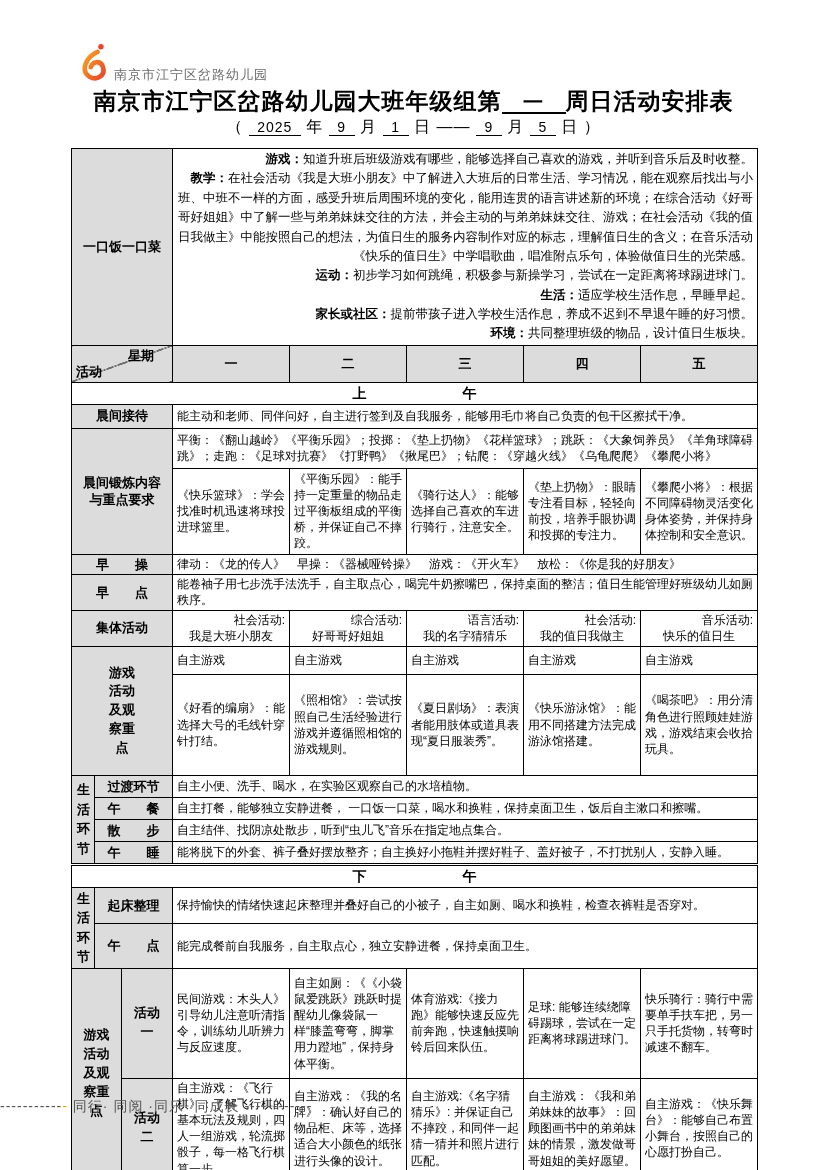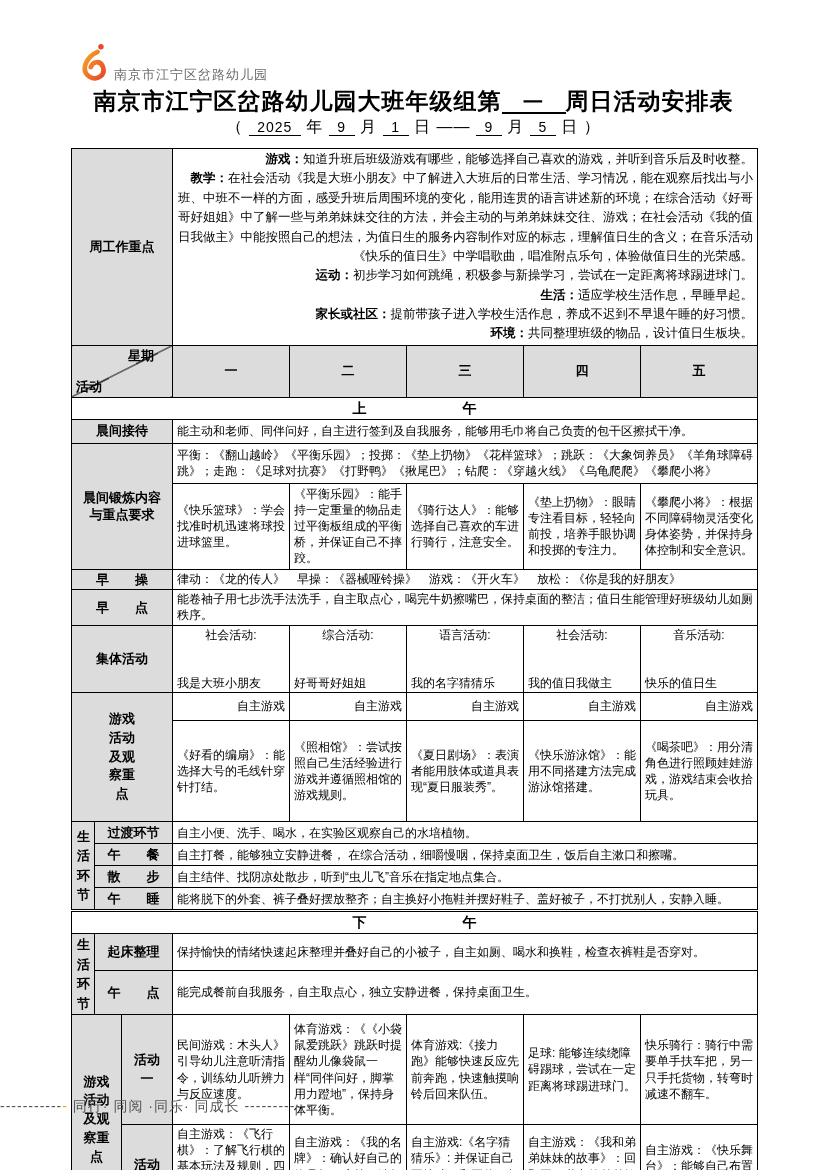--- a/index.html
+++ b/index.html
@@ -38,40 +38,40 @@
     border:1px solid #000;
     padding:1px 4px;
     vertical-align:middle;
     overflow:hidden;
     line-height:1.35;
   }
   td.lbl{
     background:#dcdcdc;font-weight:bold;text-align:center;font-size:13px;
   }
   td.body-l{text-align:left;}
-  td.body-c{text-align:right;margin-top:20px;}
+  td.body-c{text-align:left;margin-top:20px;}
   .two-em{width:2.2em;margin:16px auto;word-break:break-all;line-height:1.45;}
   .one-em{width:1.15em;margin:0 auto;word-break:break-all;line-height:1.5;}
   
   td.corner{
     position:relative;background:#dcdcdc;padding:0;
     background-image:linear-gradient(to bottom right,transparent 49.4%,#000 49.4%,#000 50.6%,transparent 50.6%);
   }
   td.corner .c-top{position:absolute;top:1px;right:18px;font-weight:bold;font-size:13px;}
   td.corner .c-bot{position:absolute;bottom:1px;left:4px;font-weight:bold;font-size:13px;margin-top:20px;}
   
   .wf{line-height:1.55;font-size:12.5px;text-align:right;}
   .wf b{font-weight:bold;}
   
   td.ampm{text-align:center;font-weight:bold;background:#fff;padding:0;}
   td.ampm .wrap{display:inline-flex;gap:96px;font-size:14px;}
   tr.pm-row td{border-top:3px double #000;}
   
-  .ga-line1{text-align:center;display:block;}
-  .ga-line2{display:block;margin-top:32px;}
+  .ga-line1{text-align:right;display:block;}
+  .ga-line2{text-align:center;display:block;}
   
   .footer{
     position:absolute;left:0;top:1098px;width:100%;
     text-align:left;color:#555;font-size:14px;letter-spacing:1px;
   }
   .footer .dash{color:#555;}
   .footer .dash-orange{color:#f0a500;}
 </style>
 </head>
 <body>
@@ -117,32 +117,32 @@
       <col style="width:51px">
     <col style="width:117px">
       <col style="width:117px">
       <col style="width:117px">
     <col style="width:117px">
       <col style="width:117px">
   </colgroup>
 
   <tbody>
       <tr style="height:168px">
-    <td class="lbl" colspan="3">周工作重点</td>
+    <td class="lbl" colspan="3">一口饭一口菜</td>
     <td colspan="5" class="body-l">
       <div class="wf"><b>游戏：</b><span>知道升班后班级游戏有哪些，能够选择自己喜欢的游戏，并听到音乐后及时收整。</span></div>
       <div class="wf"><b>教学：</b><span>在社会活动《我是大班小朋友》中了解进入大班后的日常生活、学习情况，能在观察后找出与小班、中班不一样的方面，感受升班后周围环境的变化，能用连贯的语言讲述新的环境；在综合活动《好哥哥好姐姐》中了解一些与弟弟妹妹交往的方法，并会主动的与弟弟妹妹交往、游戏；在社会活动《我的值日我做主》中能按照自己的想法，为值日生的服务内容制作对应的标志，理解值日生的含义；在音乐活动《快乐的值日生》中学唱歌曲，唱准附点乐句，体验做值日生的光荣感。</span></div>
       <div class="wf"><b>运动：</b><span>初步学习如何跳绳，积极参与新操学习，尝试在一定距离将球踢进球门。</span></div>
       <div class="wf"><b>生活：</b><span>适应学校生活作息，早睡早起。</span></div>
       <div class="wf"><b>家长或社区：</b><span>提前带孩子进入学校生活作息，养成不迟到不早退午睡的好习惯。</span></div>
       <div class="wf"><b>环境：</b><span>共同整理班级的物品，设计值日生板块。</span></div>
     </td>
   </tr>
 
-  <tr style="height:52px">
+  <tr style="height:37px">
     <td class="corner" colspan="3">
       <span class="c-top">星期</span>
       <span class="c-bot">活动</span>
     </td>
     <td class="lbl">一</td>
     <td class="lbl">二</td>
     <td class="lbl">三</td>
     <td class="lbl">四</td>
     <td class="lbl">五</td>
   </tr>
@@ -230,21 +230,21 @@
 
   <tr style="height:22px">
     <td class="lbl" rowspan="4">
       <div class="one-em">生活环节</div>
     </td>
     <td class="lbl" colspan="2">过渡环节</td>
     <td colspan="5" class="body-l">自主小便、洗手、喝水，在实验区观察自己的水培植物。</td>
   </tr>
   <tr style="height:22px">
     <td class="lbl" colspan="2">午　　餐</td>
-    <td colspan="5" class="body-l">自主打餐，能够独立安静进餐， 在综合活动，细嚼慢咽，保持桌面卫生，饭后自主漱口和擦嘴。</td>
+    <td colspan="5" class="body-l">自主打餐，能够独立安静进餐， 一口饭一口菜，喝水和换鞋，保持桌面卫生，饭后自主漱口和擦嘴。</td>
   </tr>
   <tr style="height:22px">
     <td class="lbl" colspan="2">散　　步</td>
     <td colspan="5" class="body-l">自主结伴、找阴凉处散步，听到“虫儿飞”音乐在指定地点集合。</td>
   </tr>
   <tr style="height:23px">
     <td class="lbl" colspan="2">午　　睡</td>
     <td colspan="5" class="body-l">能将脱下的外套、裤子叠好摆放整齐；自主换好小拖鞋并摆好鞋子、盖好被子，不打扰别人，安静入睡。</td>
   </tr>
 
@@ -270,21 +270,21 @@
   </tr>
 
   <tr style="height:110px">
     <td class="lbl" colspan="2" rowspan="2">
       <div class="two-em">游戏活动及观察重点</div>
     </td>
     <td class="lbl">
       <div class="two-em">活动一</div>
     </td>
     <td class="body-l">民间游戏：木头人》引导幼儿注意听清指令，训练幼儿听辨力与反应速度。</td>
-    <td class="body-l">体育游戏：《《小袋鼠爱跳跃》跳跃时提醒幼儿像袋鼠一样“同伴问好，脚掌用力蹬地”，保持身体平衡。</td>
+    <td class="body-l">自主如厕：《《小袋鼠爱跳跃》跳跃时提醒幼儿像袋鼠一样“膝盖弯弯，脚掌用力蹬地”，保持身体平衡。</td>
     <td class="body-l">体育游戏:《接力跑》能够快速反应先前奔跑，快速触摸响铃后回来队伍。</td>
     <td class="body-l">足球: 能够连续绕障碍踢球，尝试在一定距离将球踢进球门。</td>
     <td class="body-l">快乐骑行：骑行中需要单手扶车把，另一只手托货物，转弯时减速不翻车。</td>
   </tr>
   <tr style="height:80px">
     <td class="lbl">
       <div class="two-em">活动二</div>
     </td>
     <td class="body-l">自主游戏：《飞行棋》：了解飞行棋的基本玩法及规则，四人一组游戏，轮流掷骰子，每一格飞行棋算一步。</td>
     <td class="body-l">自主游戏：《我的名牌》：确认好自己的物品柜、床等，选择适合大小颜色的纸张进行头像的设计。</td>

